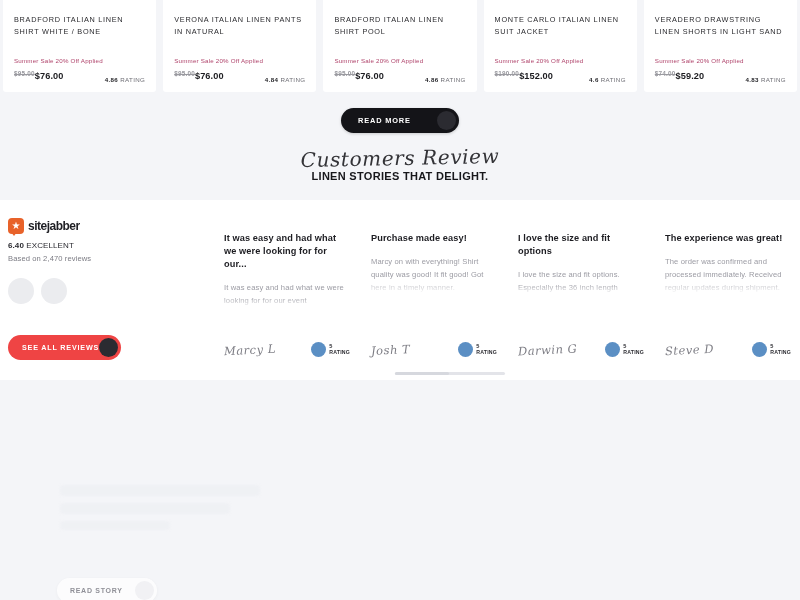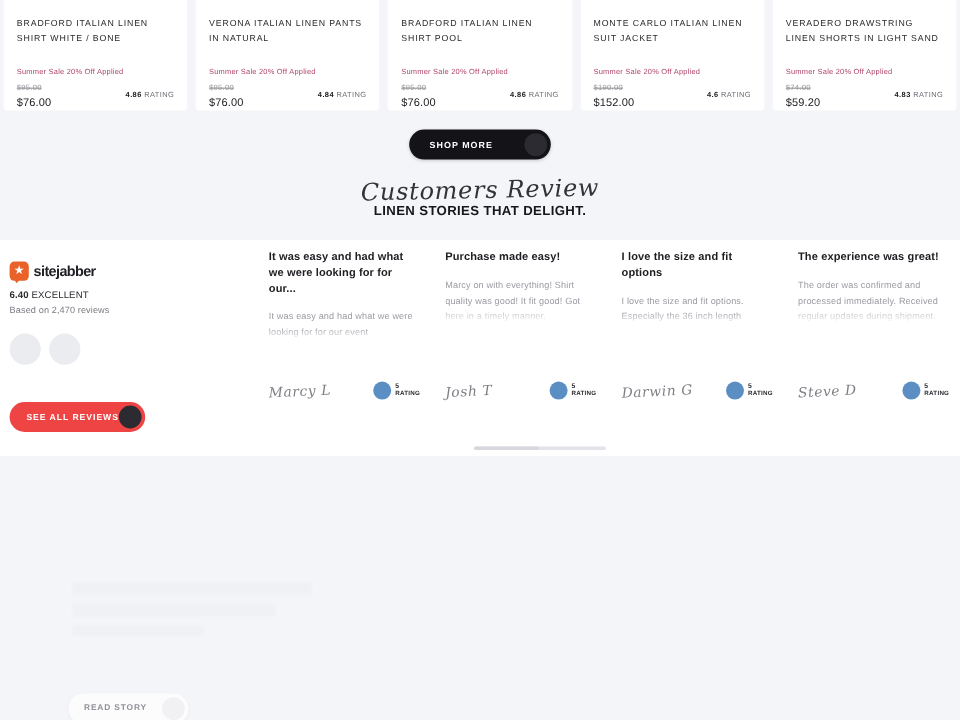--- a/index.html
+++ b/index.html
@@ -27,21 +27,21 @@
     min-height: 24px;
   }
   .p-sale {
     font-size: 6.2px; color: #b0456c; letter-spacing: 0.2px;
     margin-top: 19px; line-height: 1.4;
   }
   .p-pricerow {
     display: flex; align-items: flex-start; justify-content: space-between;
     margin-top: 3px;
   }
-  .p-prices { display: flex; flex-direction: column; }
+  .p-prices { display: flex; flex-direction: row; font-weight: bold; }
   .p-old {
     font-size: 6.4px; color: #9a9aa0; text-decoration: line-through;
     letter-spacing: 0.2px; line-height: 1.45;
   }
   .p-new {
     font-size: 9.2px; color: #1c1c20; letter-spacing: 0.1px;
     margin-top: 2px; line-height: 1.2;
   }
   .p-rating {
     font-size: 6.2px; color: #6d6d74; letter-spacing: 0.35px;
@@ -123,21 +123,21 @@
     color: #ffffff; font-size: 7.2px; font-weight: 700;
     letter-spacing: 0.8px; margin-left: 14px;
   }
   .see-all .knob {
     position: absolute; right: 3px; top: 3px;
     width: 19px; height: 19px; border-radius: 50%; background: #2b2b31;
   }
 
   
   .reviews {
-    position: absolute; top: 208px; left: 224px; width: 576px;
+    position: absolute; top: 232px; left: 224px; width: 576px;
     display: flex; gap: 21px;
   }
   .review-col { width: 126px; position: relative; }
   .rv-title {
     font-size: 9.2px; font-weight: 600; color: #1d1d22;
     line-height: 1.42; letter-spacing: 0.1px;
   }
   .rv-body {
     font-size: 7.6px; color: #9b9ba3; line-height: 1.68;
     margin-top: 11px; letter-spacing: 0.12px;
@@ -277,21 +277,21 @@
         <div class="p-rating">
           <b>4.83</b>
           <span>RATING</span>
         </div>
       </div>
     </div>
 
   </div>
 
   <div class="shop-more">
-    <span class="lbl">SHOP MORE</span>
+    <span class="lbl">READ MORE</span>
     <span class="knob"></span>
   </div>
 
   <div class="script-heading">Customers Review</div>
   <div class="block-heading">LINEN STORIES THAT DELIGHT.</div>
 
   <div class="review-band"></div>
 
   <div class="sitejabber">
     <div class="sj-logo-row">

